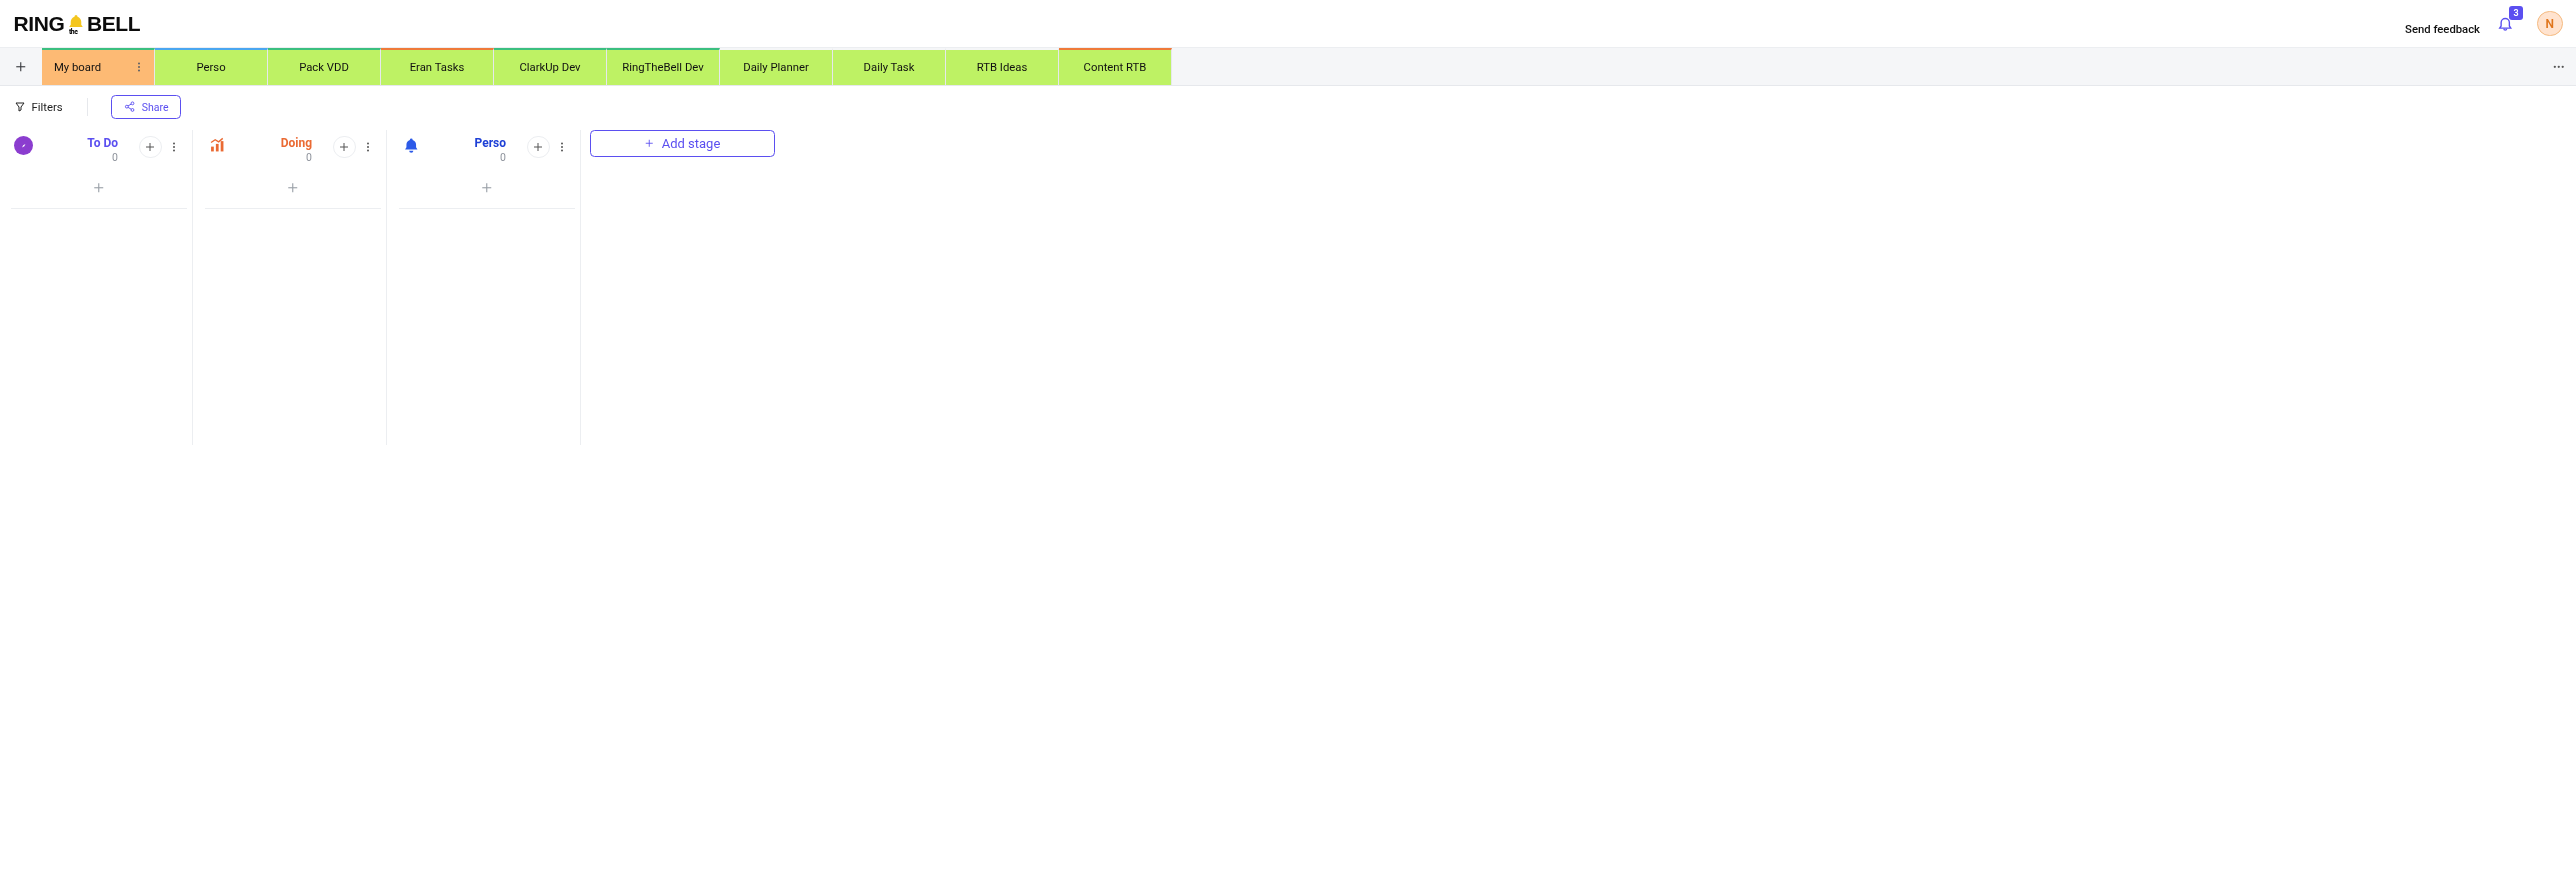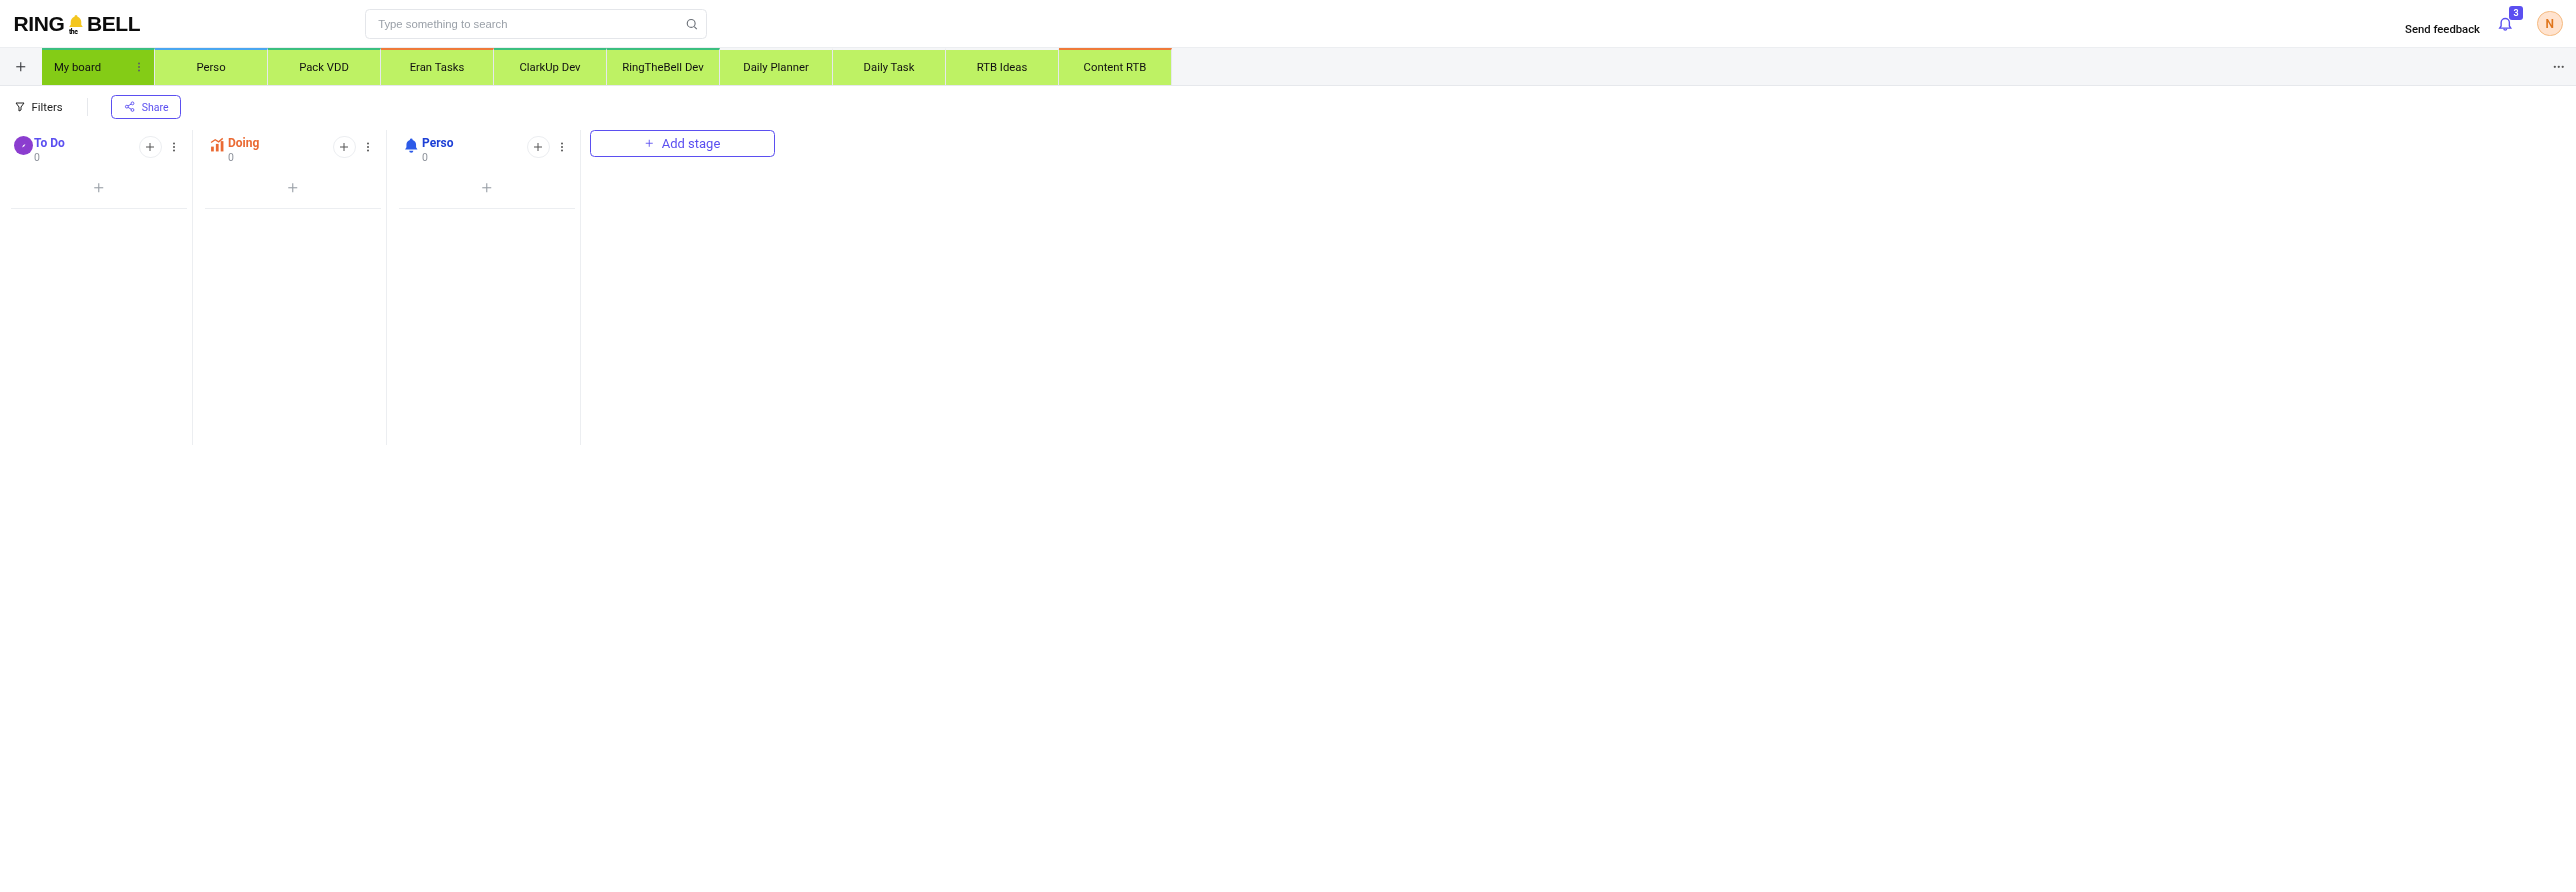--- a/index.html
+++ b/index.html
@@ -102,21 +102,21 @@
     display: flex; align-items: center; justify-content: center;
     padding: 0 12px;
     font-size: 11.3px;
     cursor: pointer;
     white-space: nowrap;
     background: #bef264;
     position: relative;
     flex-shrink: 0;
   }
   .tab.active {
-    background: #84cc16;
+    background: #fdba74;
     border-bottom: 1.5px solid #ffffff;
     margin-bottom: -0.8px;
     justify-content: flex-start;
     padding-right: 12px;
   }
   .tab .tab-menu {
     position: absolute; right: 6px; top: 50%; transform: translateY(-50%);
     color: #5c5f66; cursor: pointer; padding: 3px;
   }
   .tabs-more {
@@ -150,22 +150,23 @@
     overflow-x: auto;
     height: calc(100% - 128px);
   }
   .stage {
     flex: 0 0 185px;
     border-right: 0.8px solid #eceef1;
     min-height: 315px;
     padding-right: 1.5px;
   }
   .stage-header {
-    display: flex; align-items: flex-start; gap: 1px;
+    display: flex; align-items: flex-start; gap: 21px;
     padding: 6px 4.5px 4.5px 6px;
+    text-align: right;
   }
   .stage-icon {
     width: 19.5px; height: 19.5px; border-radius: 50%;
     display: flex; align-items: center; justify-content: center;
     flex-shrink: 0;
   }
   .stage-title-wrap { flex: 1; }
   .stage-title { font-size: 12px; font-weight: 700; }
   .stage-count { font-size: 10.5px; color: #8d929b; margin-top: 1.5px; }
   .stage-header-actions {
@@ -224,29 +225,20 @@
       </span>
       <span class="r1">BELL</span>
     </div>
 
   <style>
     .logo { position: relative; }
   </style>
 
   <div class="header-spacer"></div>
 
-  <div class="search-wrap">
-    <input class="search-input" type="text" placeholder="Type something to search" style="">
-    <span class="search-icon">
-      <svg width="13.5" height="13.5" viewBox="0 0 24 24" fill="none" stroke="currentColor" stroke-width="2">
-        <circle cx="11" cy="11" r="7"></circle>
-          <line x1="21" y1="21" x2="16.5" y2="16.5"></line>
-      </svg>
-    </span>
-  </div>
 
   <div class="header-grow"></div>
 
   <div class="send-feedback">Send feedback</div>
 
   <div class="notif">
     <svg width="16.5" height="16.5" viewBox="0 0 24 24" fill="none" stroke="currentColor" stroke-width="2">
       <path d="M18 16v-5a6 6 0 1 0-12 0v5l-2 3h16l-2-3z"></path>
         <path d="M10 20a2 2 0 0 0 4 0"></path>
     </svg>

